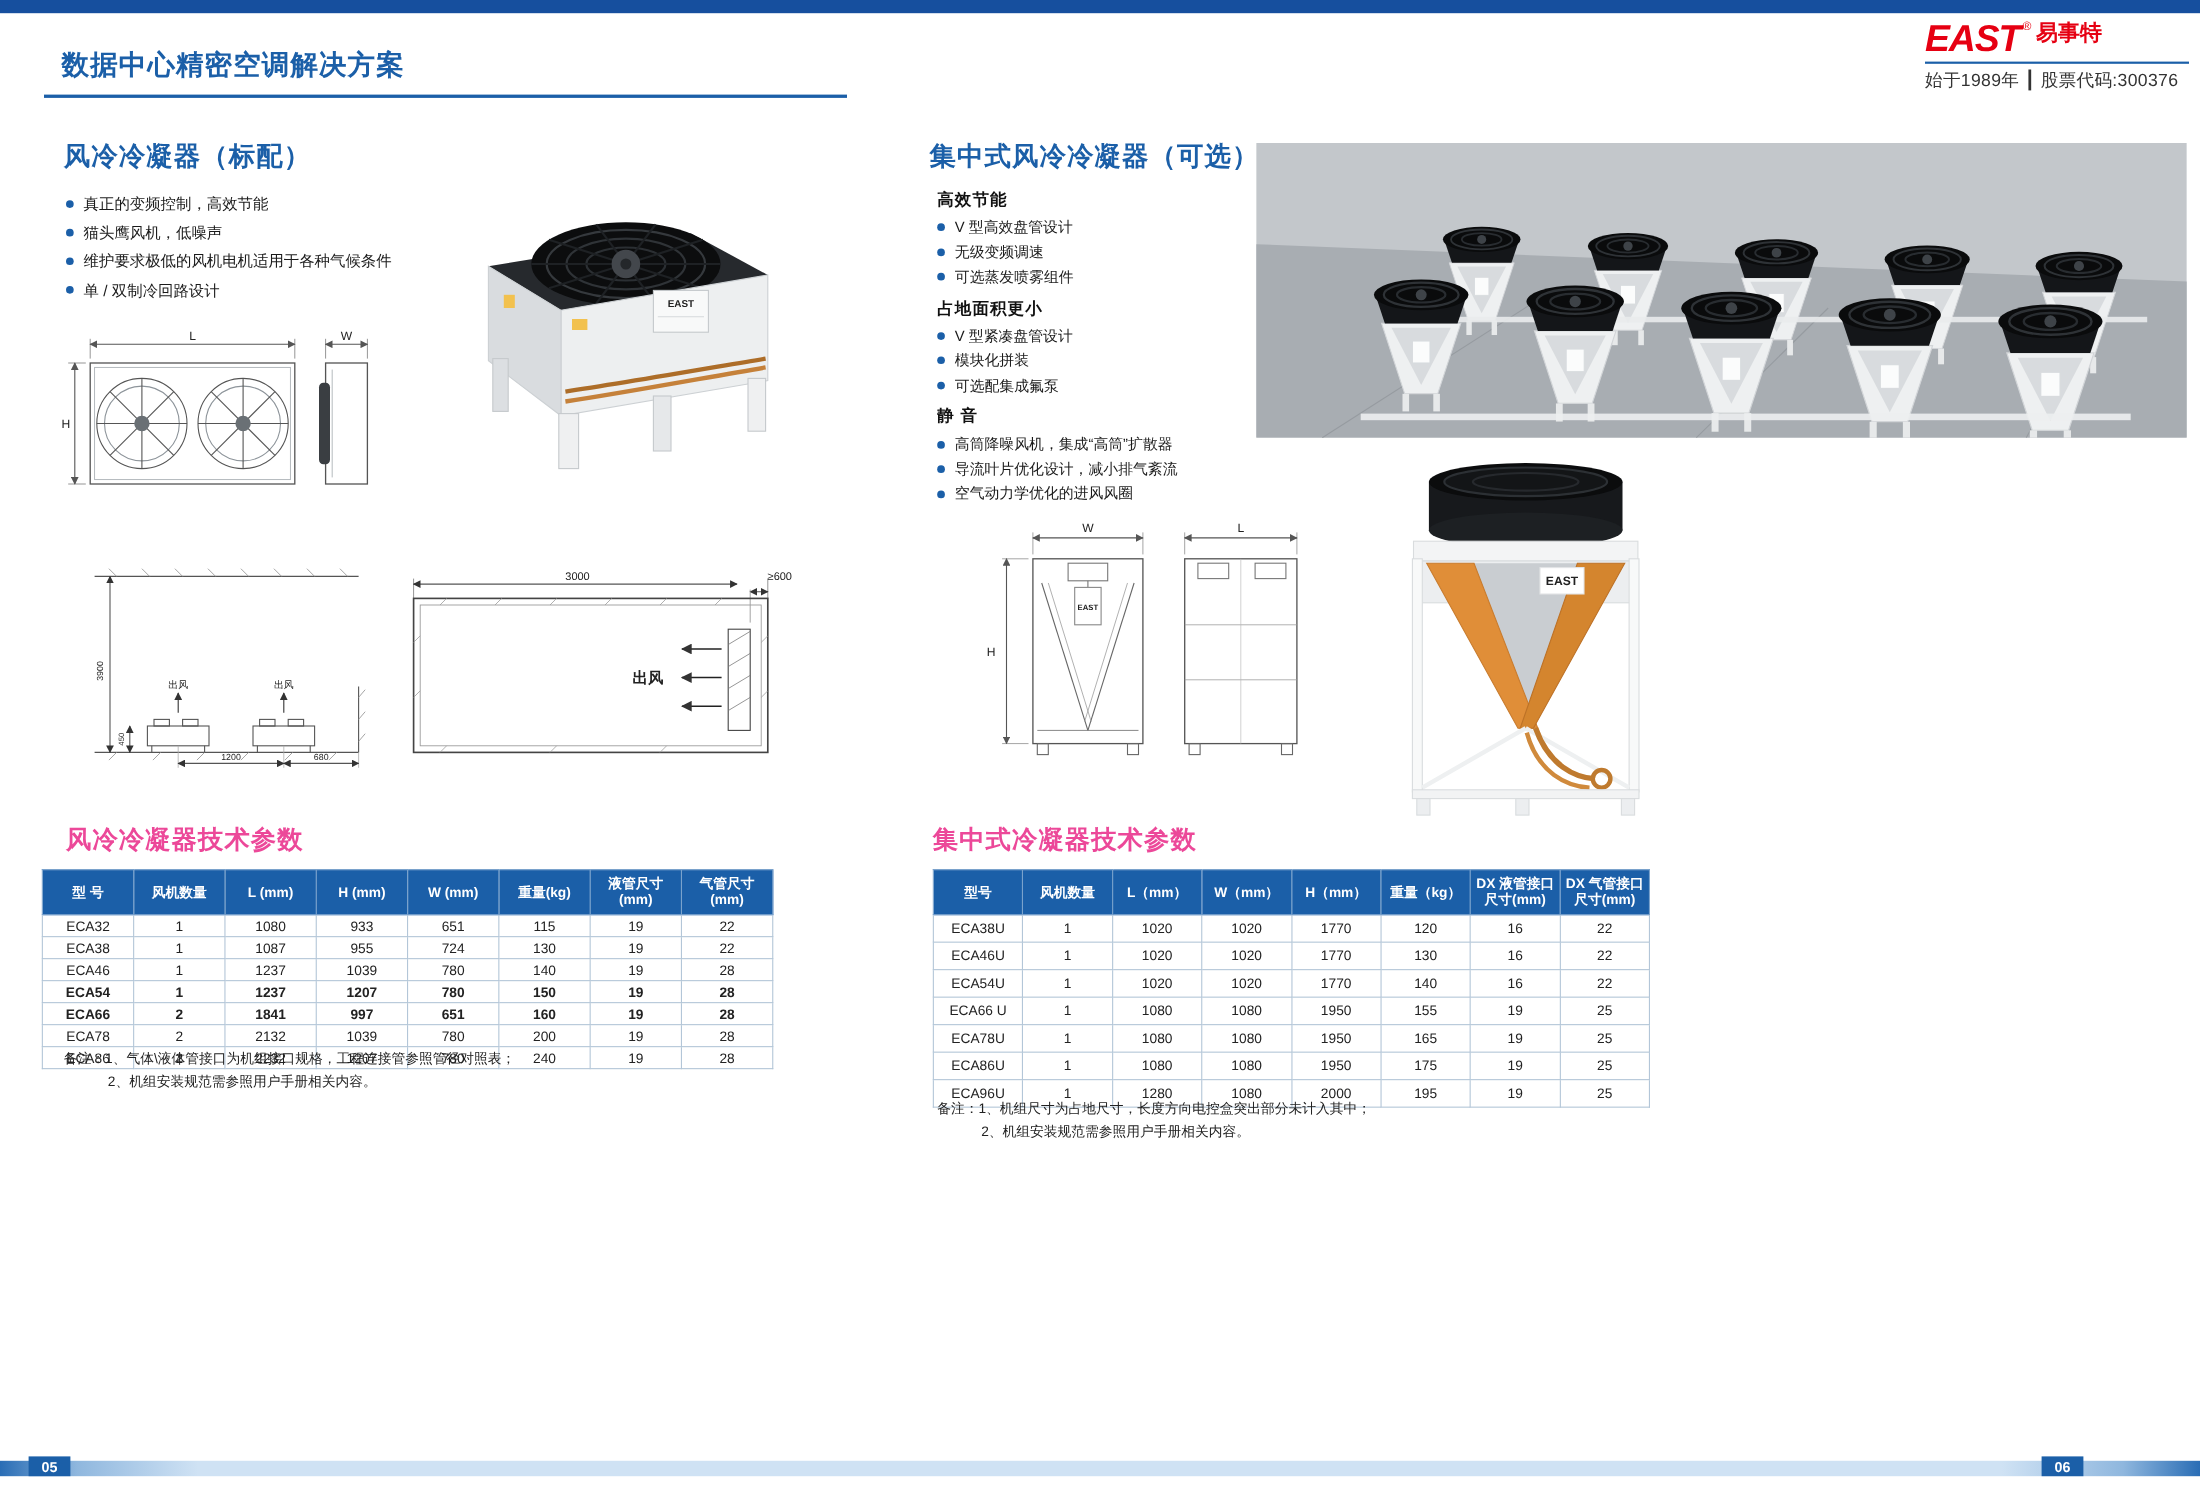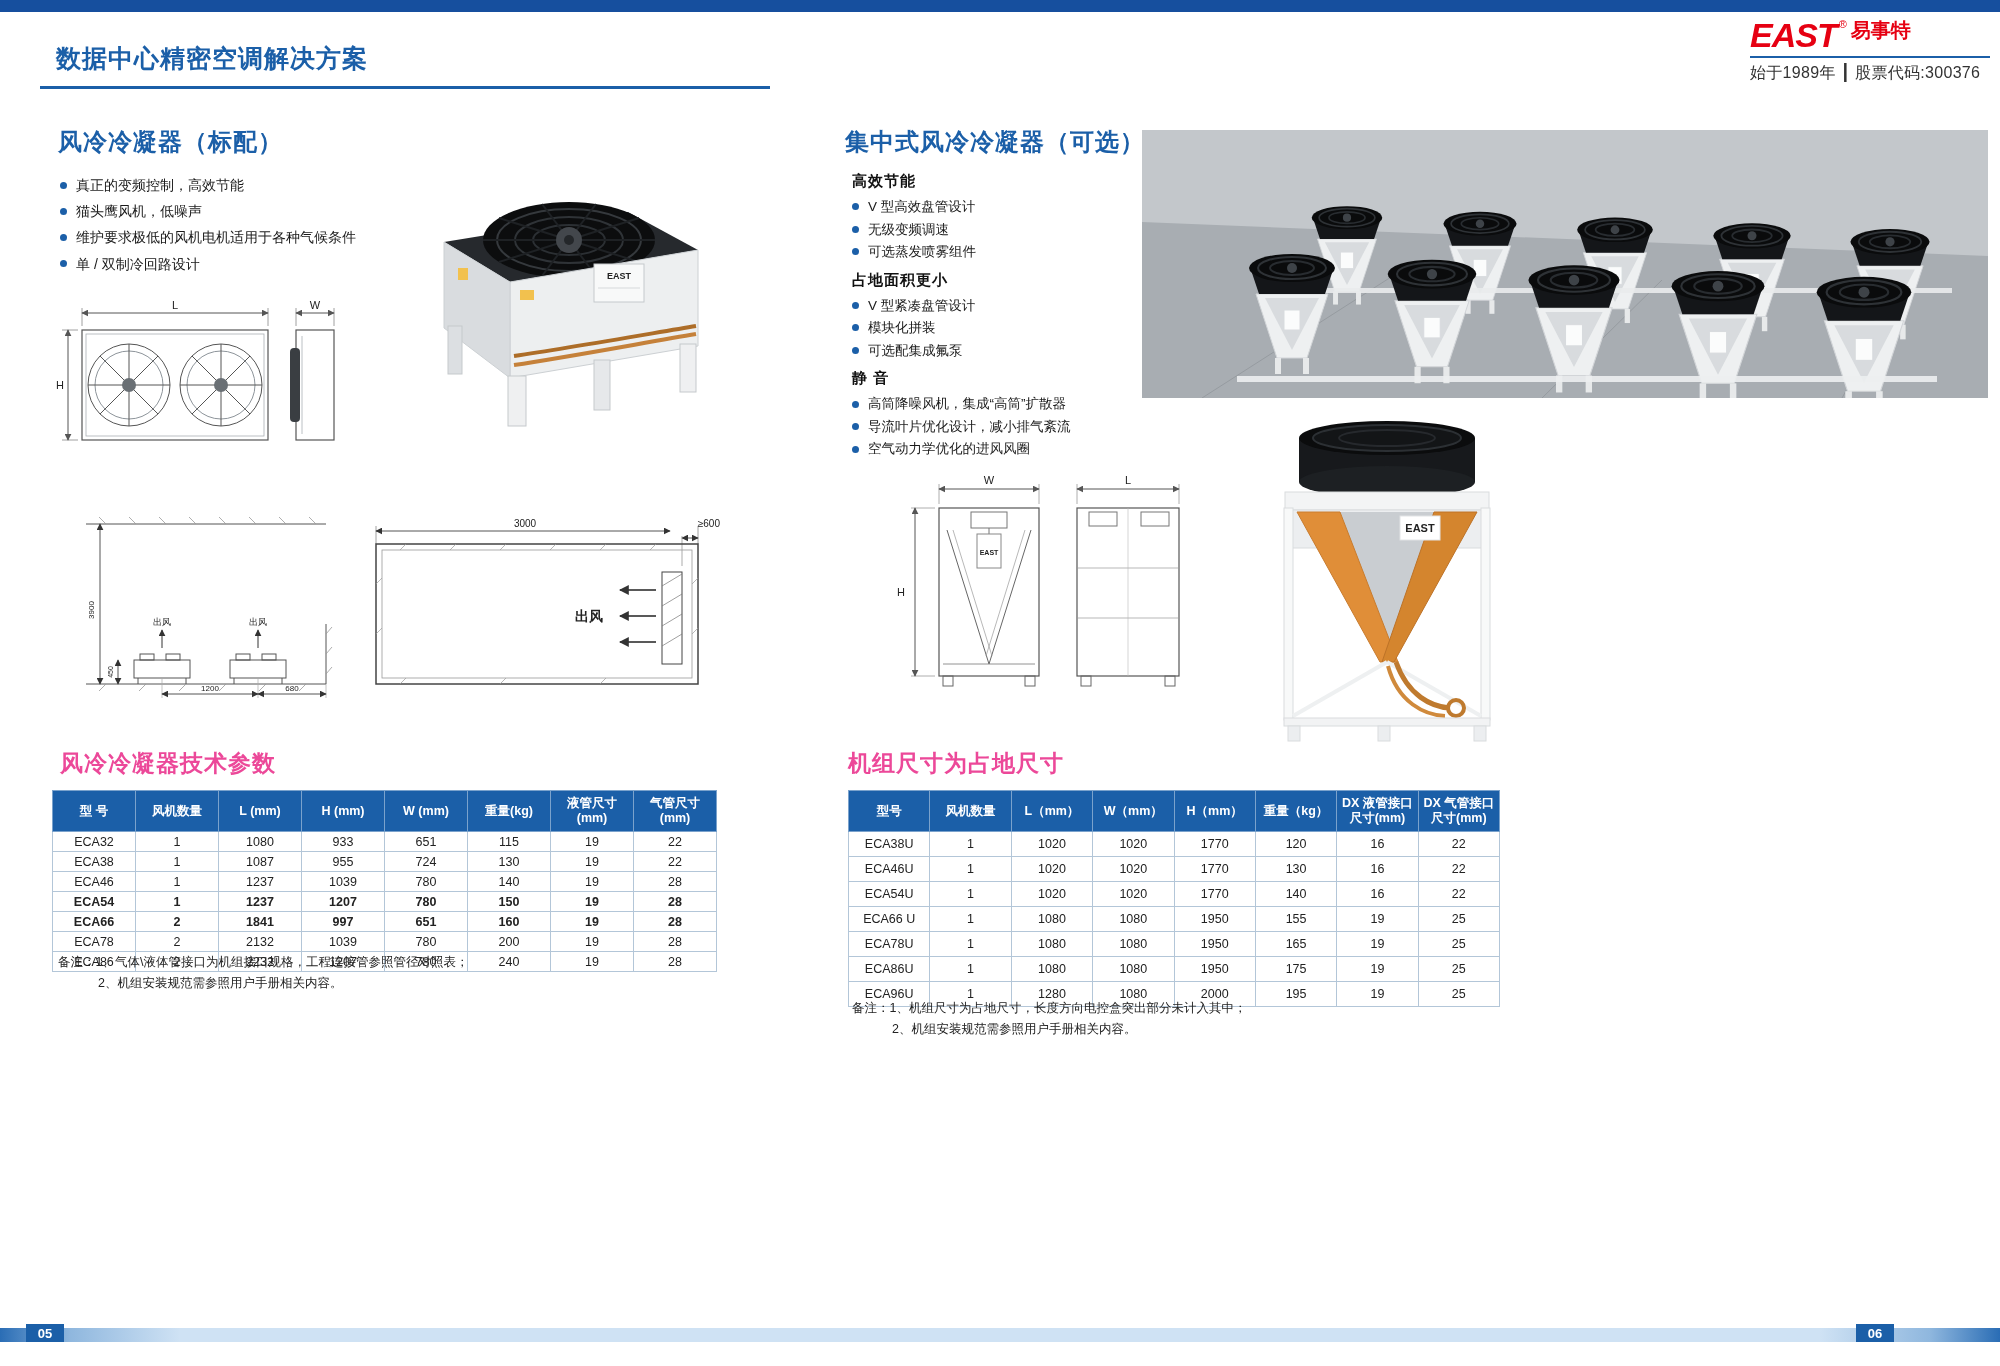--- a/index.html
+++ b/index.html
@@ -40,21 +40,21 @@
   #install-left    { left:70px;   top:514px; width:650px; height:190px; }
   #photo-right-top { left:1142px; top:130px; width:846px; height:268px; }
   #dims-right      { left:893px;  top:468px; width:302px; height:240px; }
   #photo-right     { left:1250px; top:410px; width:274px; height:335px; }
 
   .tbl-title { position:absolute; font-size:23px; font-weight:bold; color:#ec4899; letter-spacing:1px; }
   #tbl-title-left  { left:60px;  top:748px; }
   #tbl-title-right { left:848px; top:748px; }
 
   table.datatable { position:absolute; border-collapse:collapse; table-layout:fixed; background:#fff; }
-  #table-left  { left:52px;  top:790px; width:665px; }
+  #table-left  { left:38px;  top:790px; width:665px; }
   #table-right { left:848px; top:790px; width:652px; }
   .datatable th { background:#1b5fa8; color:#fff; font-weight:bold; font-size:12.5px; padding:5px 2px; border:1px solid #7aa2cc; line-height:1.2; }
   .datatable td { text-align:center; font-size:12.5px; color:#222; padding:2.5px 2px; border:1px solid #b3c6d8; }
   #table-right td { padding:5px 2px; }
   .bold-row td { font-weight:bold; }
 
   .notes { position:absolute; font-size:12.5px; color:#222; line-height:1.65; }
   #notes-left  { left:58px;  top:952px; }
   #notes-right { left:852px; top:998px; }
   .note-line2  { padding-left:40px; }
@@ -552,21 +552,21 @@
       <path d="M146,252 C158,286 182,297 200,298" stroke="#bf7a2e" stroke-width="5" fill="none"></path>
       <path d="M138,256 C148,293 175,305 195,306" stroke="#d08a3c" stroke-width="4" fill="none"></path>
       <circle cx="206" cy="298" r="8" fill="none" stroke="#bf7a2e" stroke-width="4"></circle>
       <rect x="34" y="308" width="206" height="8" fill="#f2f3f4" stroke="#d9dcde"></rect>
       <rect x="38" y="316" width="12" height="15" fill="#eceef0" stroke="#d9dcde"></rect>
       <rect x="128" y="316" width="12" height="15" fill="#eceef0" stroke="#d9dcde"></rect>
       <rect x="224" y="316" width="12" height="15" fill="#eceef0" stroke="#d9dcde"></rect>
     </svg>
   </div>
 
-  <h3 class="tbl-title" id="tbl-title-right">机组尺寸为占地尺寸</h3>
+  <h3 class="tbl-title" id="tbl-title-right">集中式冷凝器技术参数</h3>
   <table class="datatable" id="table-right">
     <thead>
       <tr>
           <th>型号</th>
           <th>风机数量</th>
           <th>L（mm）</th>
           <th>W（mm）</th>
           <th>H（mm）</th>
           <th>重量（kg）</th>
           <th>DX 液管接口尺寸(mm)</th>

